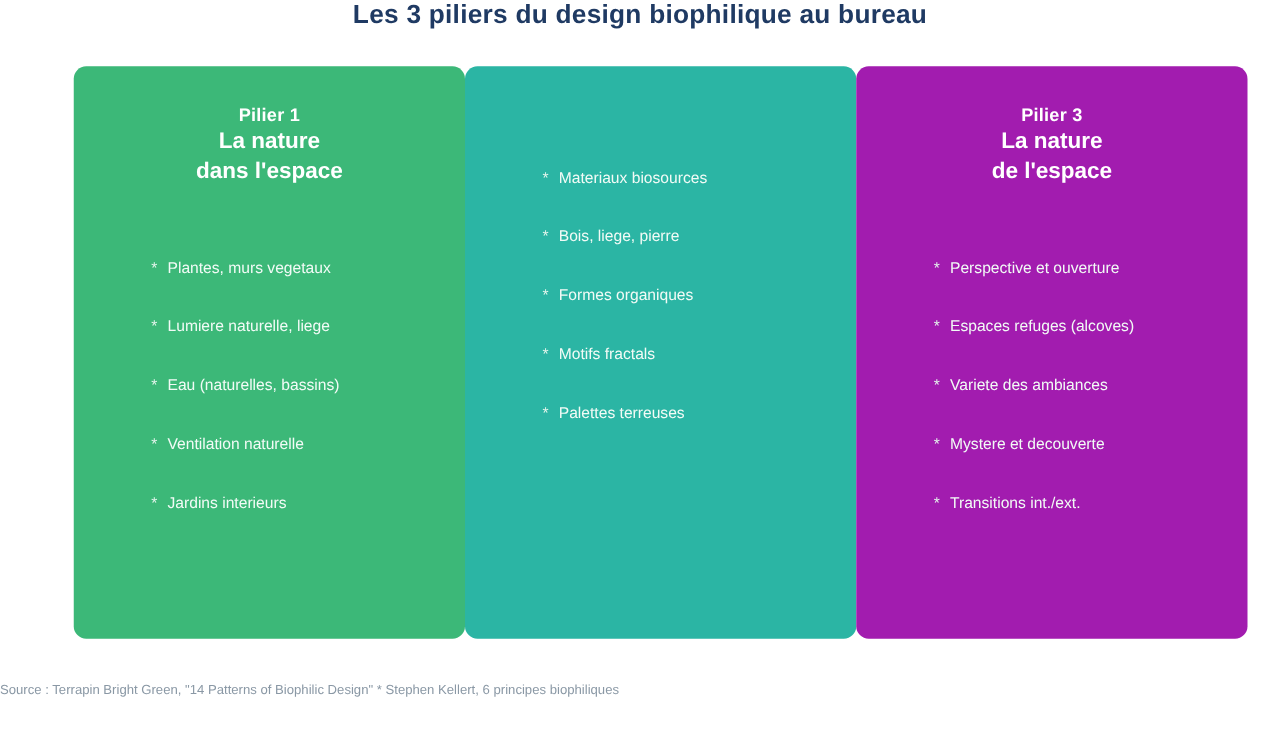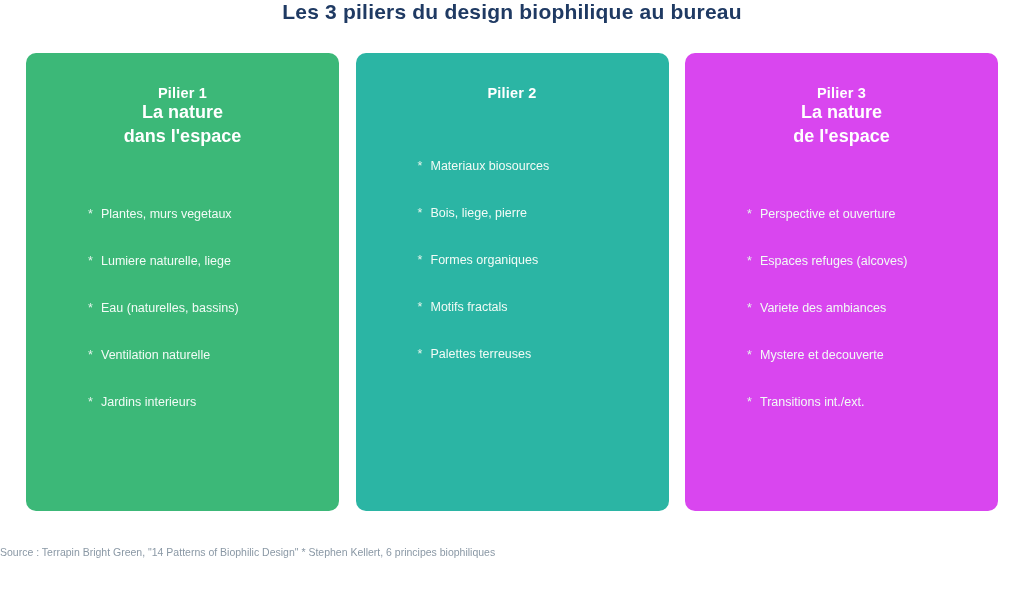--- a/index.html
+++ b/index.html
@@ -21,21 +21,21 @@
   }
   .title {
     text-align: center;
     color: #1f3a63;
     font-size: 21px;
     font-weight: bold;
     letter-spacing: 0.2px;
   }
   .columns {
     display: flex;
-    justify-content: space-between;
+    justify-content: flex-end;
     padding: 29px 26px 16px 26px;
     box-sizing: border-box;
   }
   .card {
     width: 313px;
     height: 458px;
     border-radius: 10px;
     box-sizing: border-box;
     padding: 24px 22px 20px 22px;
     color: #ffffff;
@@ -116,21 +116,20 @@
           <span>Ventilation naturelle</span>
         </div>
         <div class="bullet">
           <span class="bullet-marker">*</span>
           <span>Jardins interieurs</span>
         </div>
       </div>
     </div>
 
     <div class="card" style="background:#2bb5a4">
-      <div class="card-pill">Pilier 2</div>
       <div class="bullets">
         <div class="bullet">
           <span class="bullet-marker">*</span>
           <span>Materiaux biosources</span>
         </div>
         <div class="bullet">
           <span class="bullet-marker">*</span>
           <span>Bois, liege, pierre</span>
         </div>
         <div class="bullet">
@@ -141,21 +140,21 @@
           <span class="bullet-marker">*</span>
           <span>Motifs fractals</span>
         </div>
         <div class="bullet">
           <span class="bullet-marker">*</span>
           <span>Palettes terreuses</span>
         </div>
       </div>
     </div>
 
-    <div class="card" style="background:#d946ef">
+    <div class="card" style="background:#a21caf">
       <div class="card-pill">Pilier 3</div>
       <div class="card-heading">La nature
 de l'espace</div>
       <div class="bullets">
         <div class="bullet">
           <span class="bullet-marker">*</span>
           <span>Perspective et ouverture</span>
         </div>
         <div class="bullet">
           <span class="bullet-marker">*</span>

